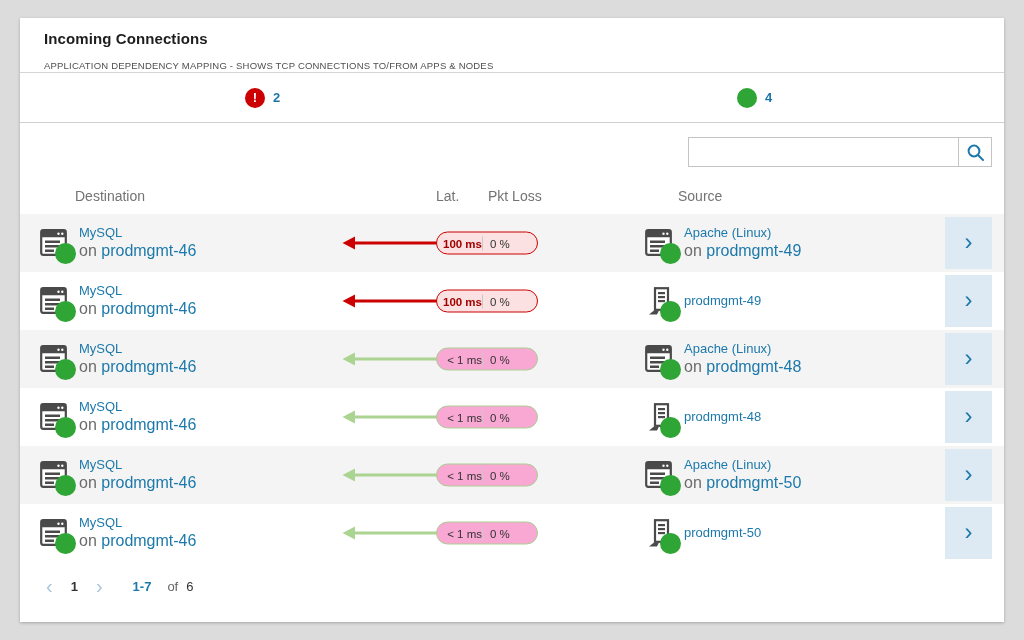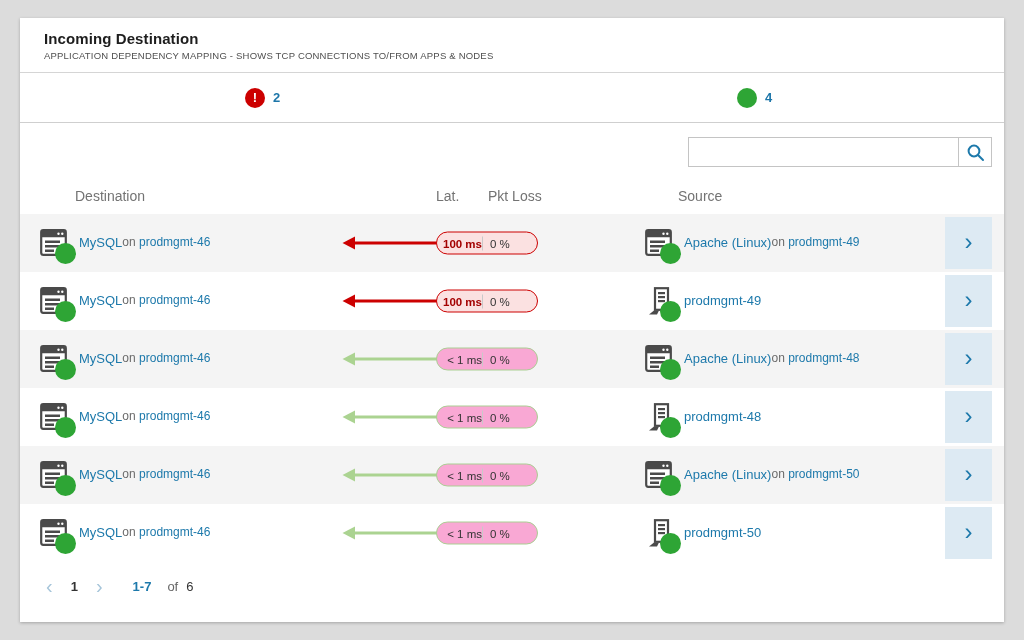--- a/index.html
+++ b/index.html
@@ -12,21 +12,21 @@
     --chev-bg:#ddeaf3;
   }
   *{box-sizing:border-box;margin:0;padding:0}
   html,body{width:1024px;height:640px;overflow:hidden}
   body{background:#dcdcdc;font-family:"Liberation Sans","DejaVu Sans",sans-serif;color:#333}
   .card{position:absolute;left:20px;top:18px;width:984px;height:604px;background:#fff;
         box-shadow:0 1px 3px rgba(0,0,0,.25)}
   
   .card-header{padding:12px 24px 8px 24px;height:55px;border-bottom:1px solid #d5d5d5}
   .card-header h1{font-size:15px;font-weight:bold;color:#1e1e1e;letter-spacing:.1px}
-  .subtitle{margin-top:3px;font-size:9.5px;color:#4f4f4f;letter-spacing:.2px}
+  .subtitle{margin-top:13px;font-size:9.5px;color:#4f4f4f;letter-spacing:.2px}
   
   .summary-bar{position:relative;height:50px;border-bottom:1px solid #cfcfcf}
   .summary{position:absolute;top:0;height:100%;display:flex;align-items:center;gap:8px}
   .summary.critical{left:225px}
   .summary.up{left:717px}
   .crit-dot{width:20px;height:20px;border-radius:50%;background:var(--critical);color:#fff;
             display:flex;align-items:center;justify-content:center;font-size:13px;font-weight:bold;line-height:1}
   .up-dot{width:20px;height:20px;border-radius:50%;background:var(--up)}
   .count{font-size:13px;font-weight:bold;color:#1d76a9}
   
@@ -44,23 +44,23 @@
   .col-src{left:658px}
   
   .rows{height:348px}
   .row{position:relative;height:58px;background:#fff}
   .row:nth-child(odd){background:#f4f4f4}
   .entity{position:absolute;top:0;height:100%;display:flex;align-items:center}
   .entity.dest{left:20px}
   .entity.src{left:625px}
   .icon-wrap{position:relative;width:27px;height:28px;flex:0 0 27px;margin-right:12px;display:flex;justify-content:center}
   .status-dot{position:absolute;right:-9px;bottom:-7px;width:21px;height:21px;border-radius:50%;background:var(--up)}
-  .entity-text{display:flex;flex-direction:row;line-height:1.25}
+  .entity-text{display:flex;flex-direction:column;line-height:1.25}
   .entity-name{font-size:13px;color:var(--link);text-decoration:none;cursor:pointer}
-  .entity-host{font-size:12px;color:#6b6b6b}
+  .entity-host{font-size:16px;color:#6b6b6b}
   .entity-host a{color:var(--link);text-decoration:none;cursor:pointer}
   
   .arrow{position:absolute;left:321px;top:50%;margin-top:-8px}
   .sev-critical .arrow{color:var(--critical)}
   .sev-ok .arrow{color:var(--ok-arrow)}
   
   .pill{position:absolute;left:416px;top:50%;transform:translateY(-50%);width:102px;height:23px;
         border-radius:12px;display:flex;align-items:center;font-size:11.5px;background:#f9a8d4}
   .sev-critical .pill{background:var(--critical-badge-bg);border:1.5px solid var(--critical)}
   .sev-ok .pill{border:1.5px solid #a9cf92}
@@ -79,21 +79,21 @@
   .pg-range{font-weight:bold;color:var(--link);margin-left:26px}
   .pg-of{color:#666;margin-left:16px}
   .pg-total{color:#333;margin-left:8px}
 </style>
 </head>
 <body>
 
 <div class="card">
 
   <div class="card-header">
-    <h1>Incoming Destination</h1>
+    <h1>Incoming Connections</h1>
     <div class="subtitle">APPLICATION DEPENDENCY MAPPING - SHOWS TCP CONNECTIONS TO/FROM APPS &amp; NODES</div>
   </div>
 
   <div class="summary-bar">
     <div class="summary critical">
       <span class="crit-dot">
           <span>!</span>
         </span>
       <span class="count">2</span>
     </div>

